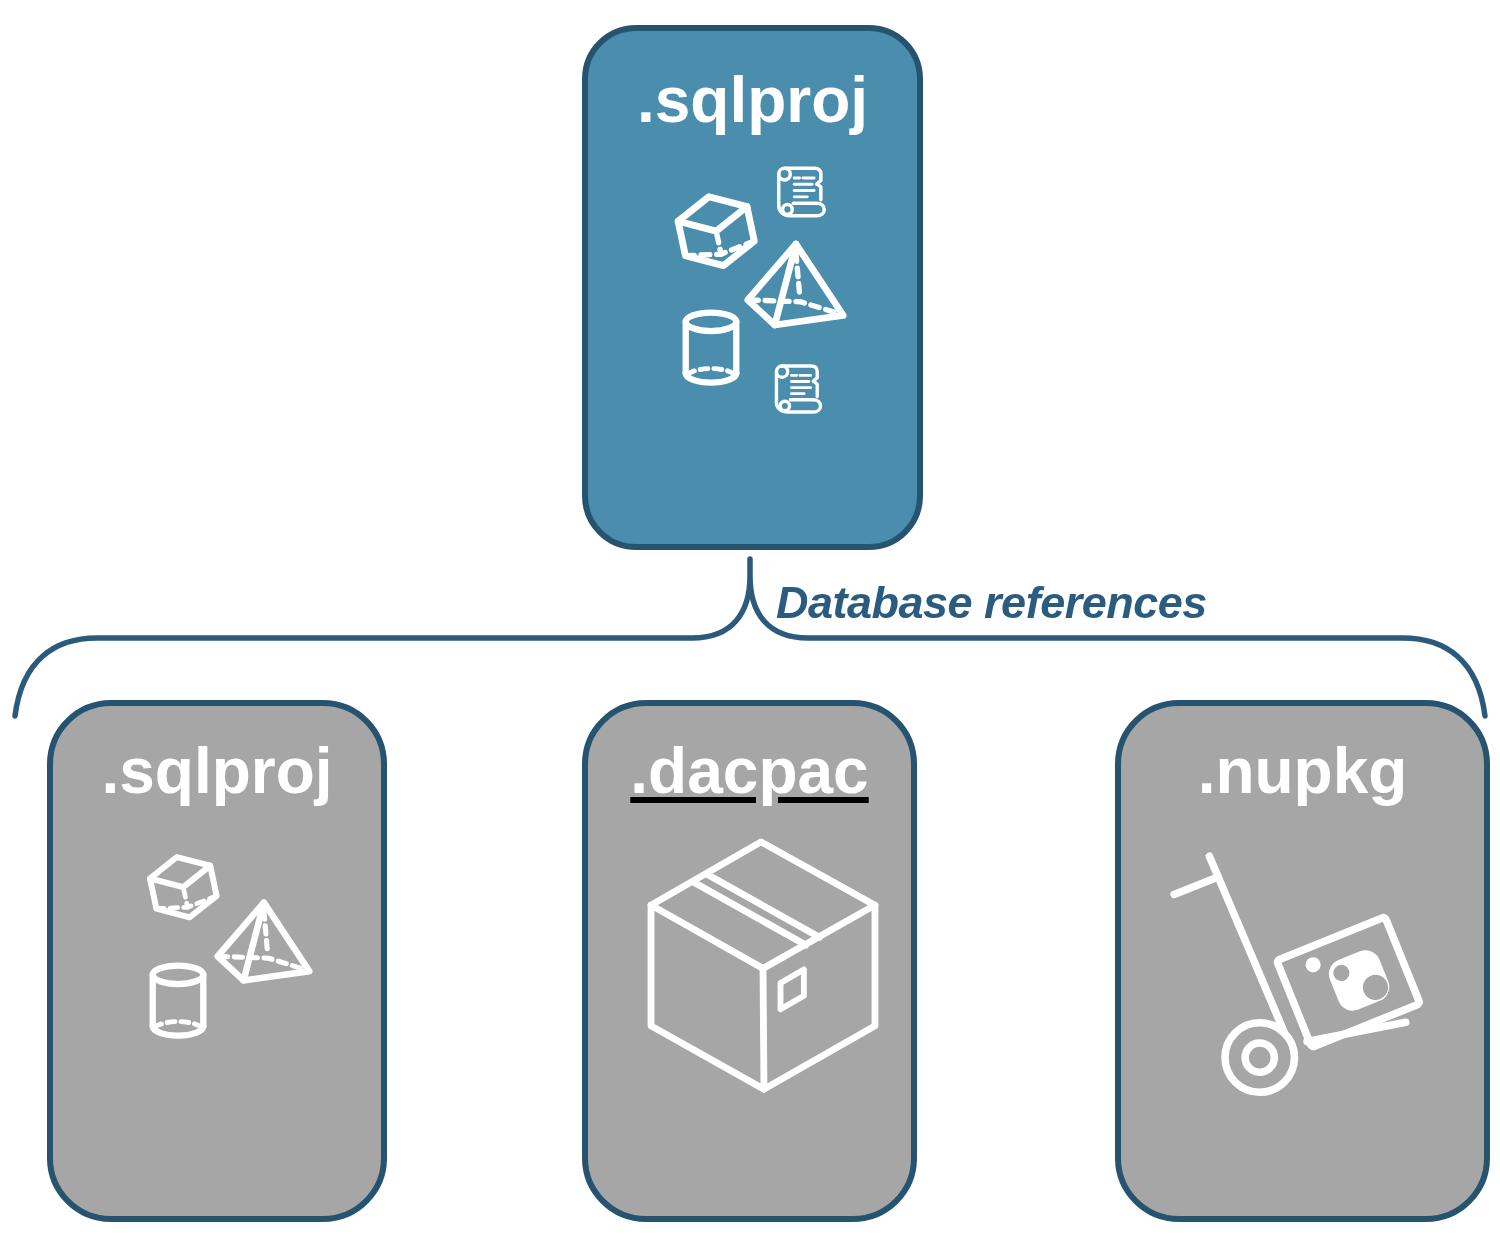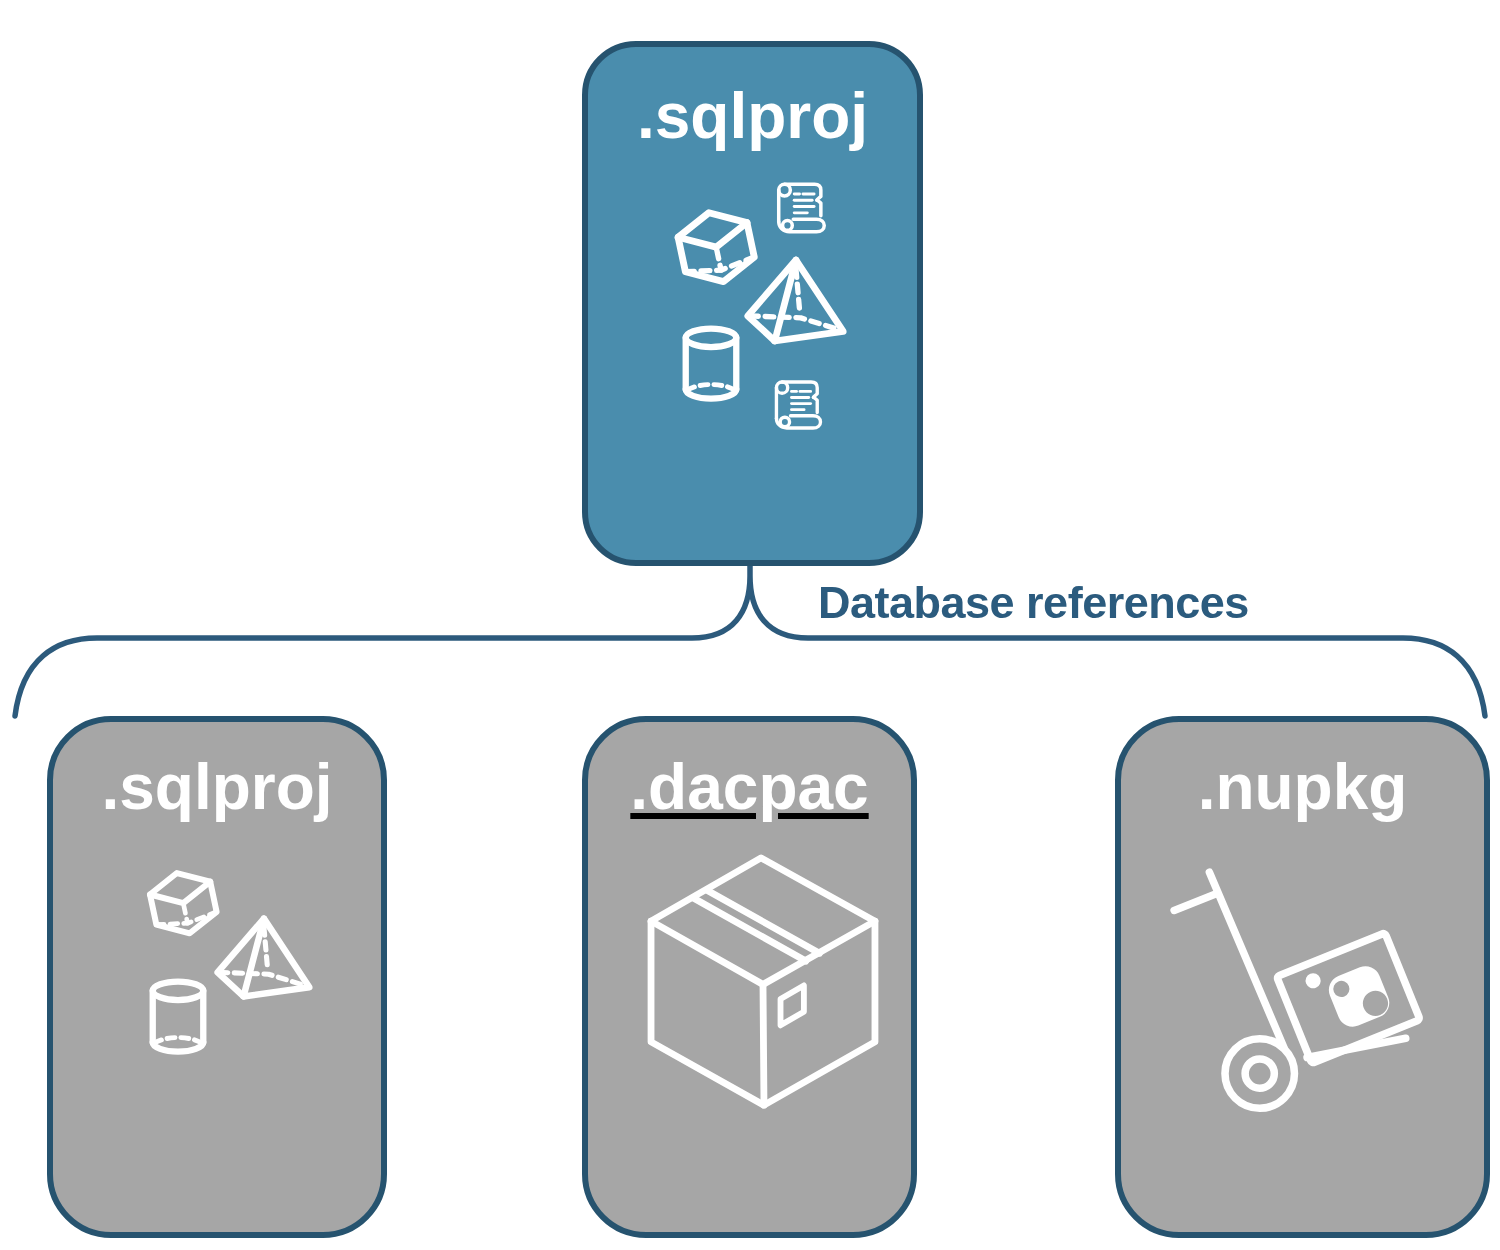--- a/index.html
+++ b/index.html
@@ -17,21 +17,20 @@
     position:relative;
     width:1500px;height:1250px;
     background:var(--page-bg);
     font-family:"Liberation Sans",sans-serif;
     overflow:hidden;
   }
   .card{
     position:absolute;
     border:6px solid var(--border);
     text-align:center;
-    margin-top:16px;
   }
   .card-top{
     left:582px;top:25px;width:341px;height:525px;
     background:var(--accent);
     border-radius:54px;
   }
   .card-gray{
     background:var(--card-gray);
     border-radius:64px;
     top:700px;width:340px;height:522px;
@@ -46,26 +45,27 @@
     color:#ffffff;
     letter-spacing:0px;
     line-height:1;
   }
   .card-top .card-title{margin-top:37px;}
   .ic{position:absolute;overflow:visible;}
   .rot{transform:rotate(-12deg);}
   .brace{position:absolute;left:0;top:0;width:1500px;height:1250px;pointer-events:none;}
   .connector-label{
     position:absolute;
-    left:818px;top:577px;
+    left:776px;top:577px;
     font-size:45px;
     font-weight:700;
     color:var(--label-text);
     letter-spacing:-0.5px;
     white-space:nowrap;
+    font-style:italic;
   }
 </style>
 </head>
 <body>
 
 <svg width="0" height="0" style="position:absolute" aria-hidden="true">
   <defs>
     <symbol id="i-cube" viewBox="0 0 100 90">
       <g fill="none" stroke="var(--icon-stroke,#fff)" stroke-width="7" stroke-linejoin="round" stroke-linecap="round">
         <path d="M50,5 L86,23 L86,59 L50,77 L14,59 L14,23 Z"></path>

